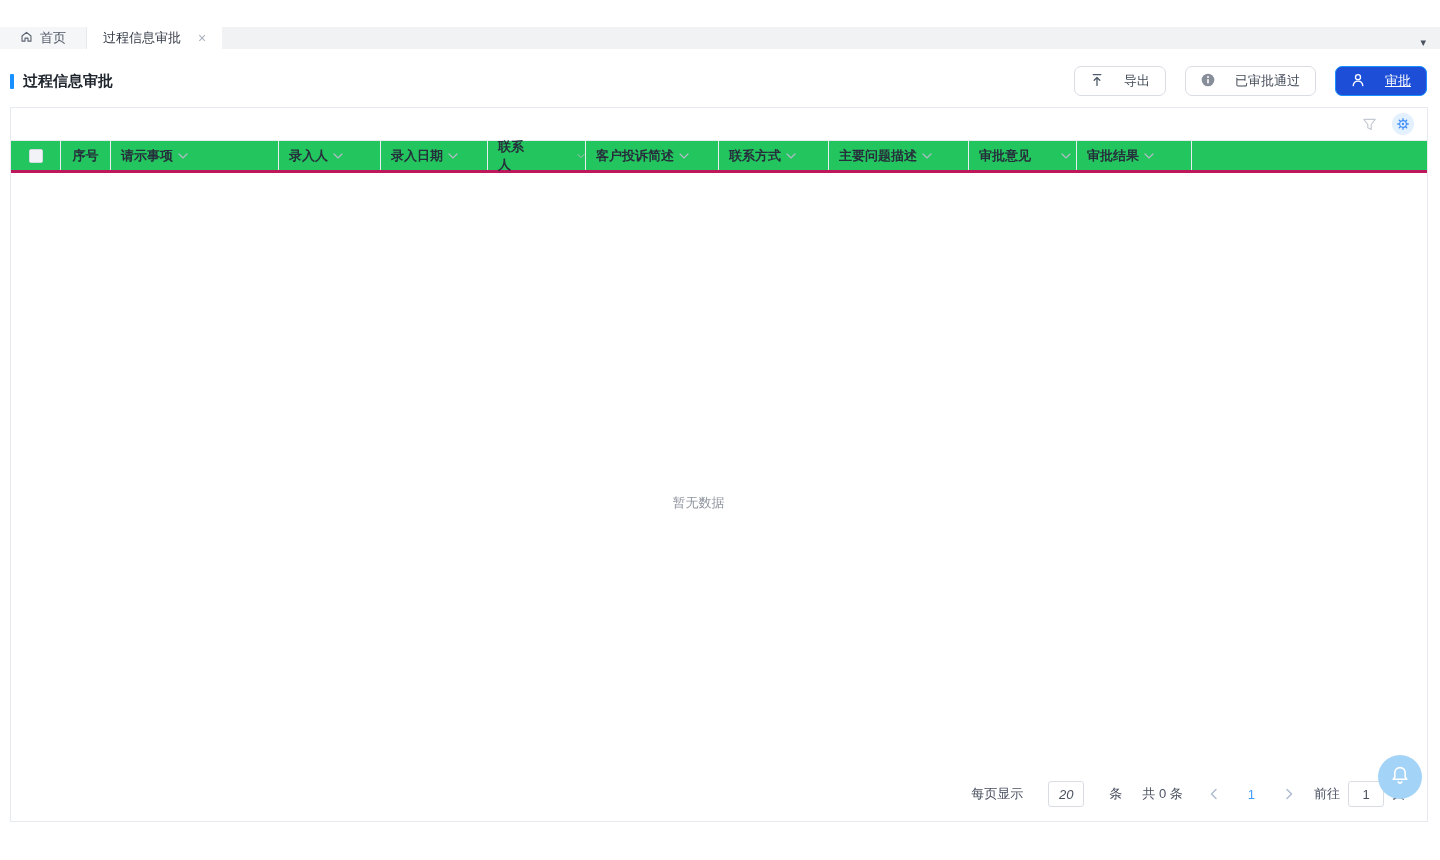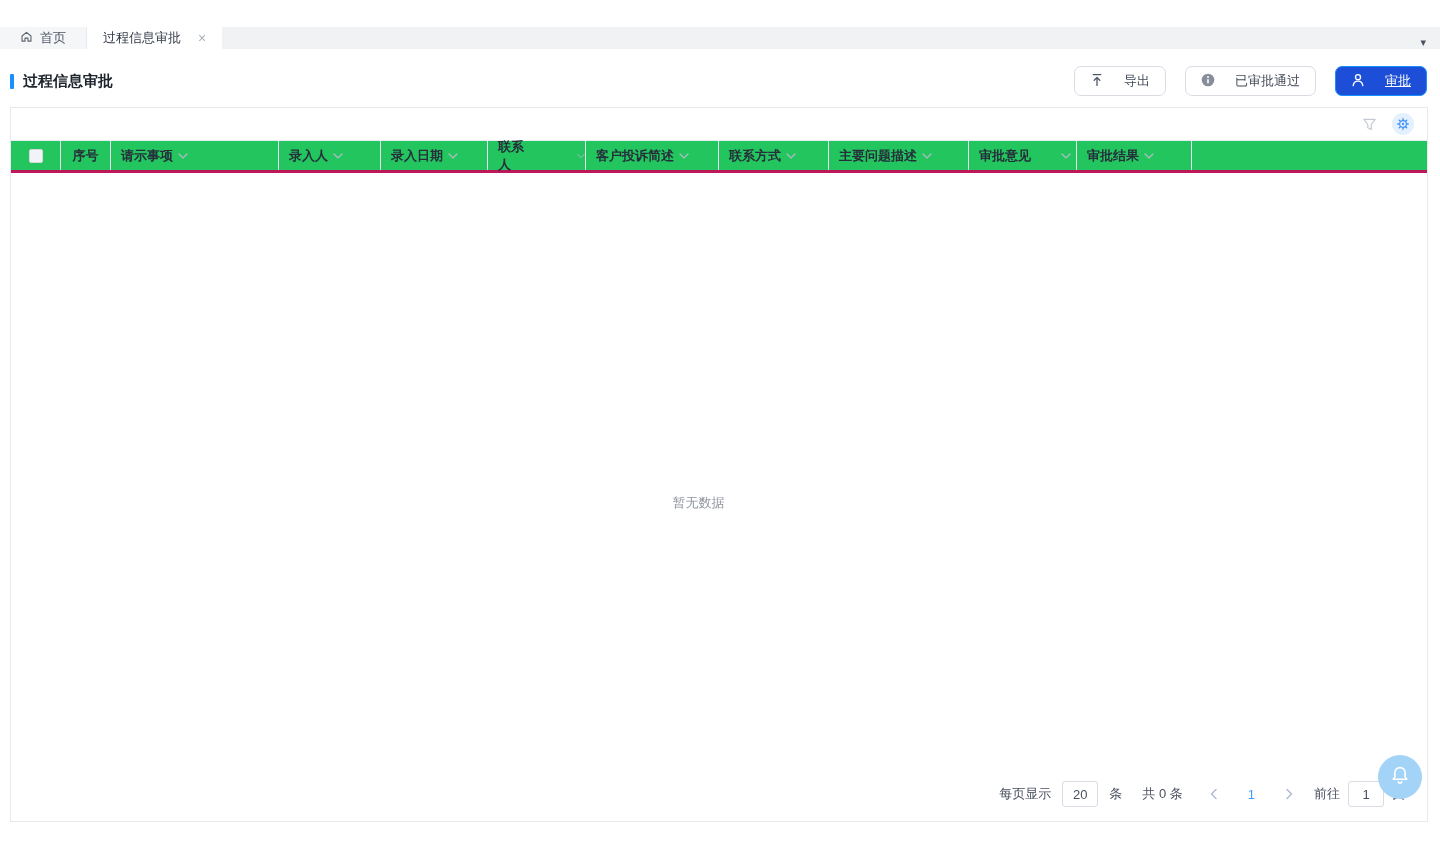--- a/index.html
+++ b/index.html
@@ -56,21 +56,21 @@
   .tbody { position:relative; height:648px; }
   .empty-state { position:absolute; top:295px; left:0; width:1375px;
                  text-align:center; font-size:13px; color:#8f959e;margin-top:26px; }
 
   
   .pagination { position:absolute; right:22px; bottom:13px; height:28px;
                 display:flex; align-items:center; font-size:13px; color:#4a5160; }
   .pg-input { width:36px; height:26px; border:1px solid #d9dce3; border-radius:3px;
               text-align:center; font-size:13px; color:#4a5160; background:#fff;
               font-family:"Liberation Sans","DejaVu Sans",sans-serif; }
-  .pg-per-input { margin:0 11px; }
+  .pg-per-input { margin:0 25px;font-style:italic; }
   .pg-total { margin-left:20px; }
   .pg-arrow { display:flex; align-items:center; cursor:pointer; }
   .pg-prev { margin-left:26px; }
   .pg-page { margin:0 29px; color:#409eff; cursor:pointer; }
   .pg-goto-label { margin-left:20px; }
   .pg-goto-input { margin:0 8px; }
 
   
   .bell-fab { position:absolute; left:1378px; top:755px; width:44px; height:44px;
               border-radius:50%; background:#a3d3f6; display:flex; align-items:center;

